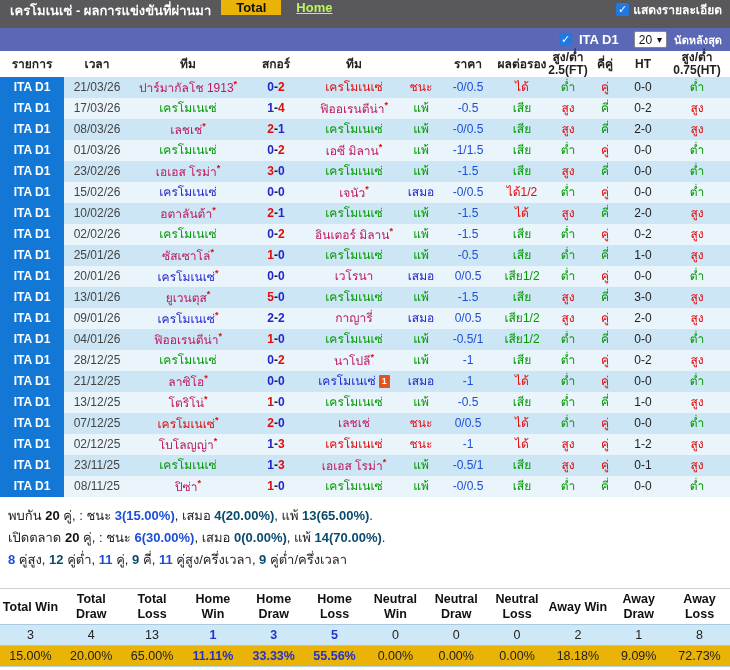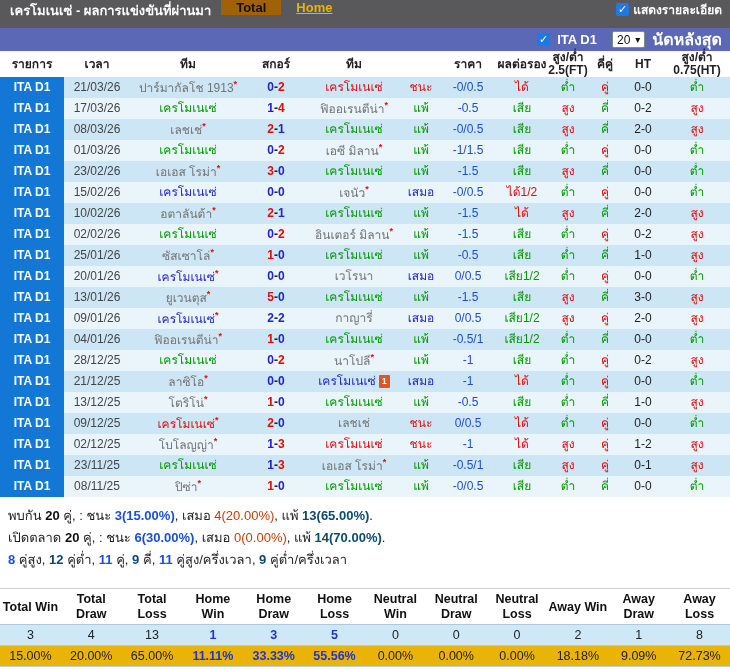--- a/index.html
+++ b/index.html
@@ -5,68 +5,68 @@
   * { margin:0; padding:0; box-sizing:border-box; }
   html,body { background:#fff; }
   body { font-family:"Liberation Sans","DejaVu Sans",sans-serif; width:730px; }
   .app { width:730px; }
 
   
   .topbar { background:#59595b; height:28px; display:flex; align-items:flex-start; color:#fff; }
   .topbar .title { font-size:13px; font-weight:bold; padding:0 10px; display:flex; align-items:center; }
   .tabs { display:flex; align-items:stretch; }
   .tab { display:flex; align-items:center; padding:0 15px; font-size:13px; font-weight:bold; cursor:pointer; }
-  .tab.active { background:#a16207; color:#111; }
-  .tab.inactive { color:#eab308; text-decoration:underline; }
+  .tab.active { background:#eab308; color:#111; }
+  .tab.inactive { color:#bef264; text-decoration:underline; }
   .topbar .spacer { flex:1; }
   .toggle { display:flex; align-items:center; gap:4px; padding-right:8px; font-size:12px; font-weight:bold; }
 
   .checkbox { display:inline-flex; width:13px; height:13px; background:#2079e2; color:#fff;
               font-size:11px; line-height:13px; align-items:center; justify-content:center;
               border-radius:2px; font-weight:bold; cursor:pointer; }
 
   
   .filterbar { background:#5a68b5; height:23px; display:flex; align-items:center; justify-content:flex-end;
                gap:7px; padding-right:8px; color:#fff; font-size:12px; }
   .filterbar .league { font-weight:bold; font-size:13px; margin-right:8px; }
   .select { background:#fff; color:#111; border:1px solid #888; border-radius:2px; height:17px;
             display:inline-flex; align-items:center; gap:5px; padding:0 4px; font-size:12px; cursor:pointer; }
   .select .caret { font-size:10px; line-height:10px; }
-  .filterbar .lastlabel { font-weight:bold; font-size:16px; }
+  .filterbar .lastlabel { font-weight:bold; font-size:11px; }
 
   
   table.matches { width:730px; border-collapse:collapse; table-layout:fixed; }
   table.matches th { font-size:12px; font-weight:bold; color:#222; height:26px; text-align:center;
                      background:#fff; line-height:1.1; vertical-align:middle; }
   table.matches td { font-size:12px; text-align:center; vertical-align:middle; height:21px;
                      line-height:1.15; padding:1px 1px; }
   tr.odd  td { background:#cde6f5; }
   tr.even td { background:#eaf4fb; }
   td.league { background:#1377d6 !important; color:#fff; font-weight:bold; }
   td.date { color:#444; }
   .c-red   { color:#e20a0a; }
   .c-green { color:#009900; }
   .c-blue  { color:#2323cf; }
-  .c-black { color:#737373; }
+  .c-black { color:#be185d; }
   .score b, .score span { font-weight:bold; }
   .score .sep { color:#222; }
   .price { color:#1d4ed8; }
   .ht { color:#222; }
   sup.star { color:#e20a0a; font-weight:bold; font-size:9px; }
   .redcard { display:inline-block; width:11px; height:13px; background:#e2531f; color:#fff;
              font-size:9px; font-weight:bold; line-height:13px; text-align:center; margin-left:3px;
              vertical-align:middle; border-radius:1px; }
   td.result span { display:inline-block; max-width:32px; word-break:break-all; }
 
   
   .summary { padding:8px 8px 6px 8px; font-size:13px; color:#222; }
   .sline { line-height:22px; }
   .sline .b  { font-weight:bold; color:#111; }
   .sline .r  { font-weight:bold; color:#1d4ed8; }
-  .sline .bl { font-weight:normal; color:#c2410c; }
+  .sline .bl { font-weight:bold; color:#0c4a6e; }
   .sline .g  { font-weight:bold; color:#0c4a6e; }
 
   
   table.stats { width:730px; border-collapse:collapse; table-layout:fixed; border-top:1px solid #d0d0d0;
                 border-bottom:1px solid #b9d2e2; margin-top:11px;padding-left:36px; }
   table.stats th { font-size:12.5px; font-weight:bold; color:#111; text-align:center; background:#fff;
                    padding:3px 1px; line-height:1.15; word-wrap:break-word; }
   table.stats td { font-size:12.5px; color:#222; text-align:center; padding:3px 1px; }
   tr.counts td { background:#cfe8f8; border-top:1px solid #aacbe2; border-bottom:1px solid #aacbe2; }
   tr.percents td { background:#eab308; }
@@ -351,21 +351,21 @@
           <td class="result"><span class="c-green">แพ้</span></td>
           <td class="price">-0.5</td>
           <td><span class="c-green">เสีย</span></td>
           <td><span class="c-green">ต่ำ</span></td>
           <td><span class="c-green">คี่</span></td>
           <td class="ht">1-0</td>
           <td><span class="c-red">สูง</span></td>
         </tr>
         <tr class="odd">
           <td class="league">ITA D1</td>
-          <td class="date">09/12/25</td>
+          <td class="date">07/12/25</td>
           <td><span class="c-red">เครโมเนเซ่</span><sup class="star">*</sup></td>
           <td class="score"><span class="c-red">2</span><span class="sep">-</span><span class="c-blue">0</span></td>
           <td><span class="c-black">เลชเช่</span></td>
           <td class="result"><span class="c-red">ชนะ</span></td>
           <td class="price">0/0.5</td>
           <td><span class="c-red">ได้</span></td>
           <td><span class="c-green">ต่ำ</span></td>
           <td><span class="c-red">คู่</span></td>
           <td class="ht">0-0</td>
           <td><span class="c-green">ต่ำ</span></td>

